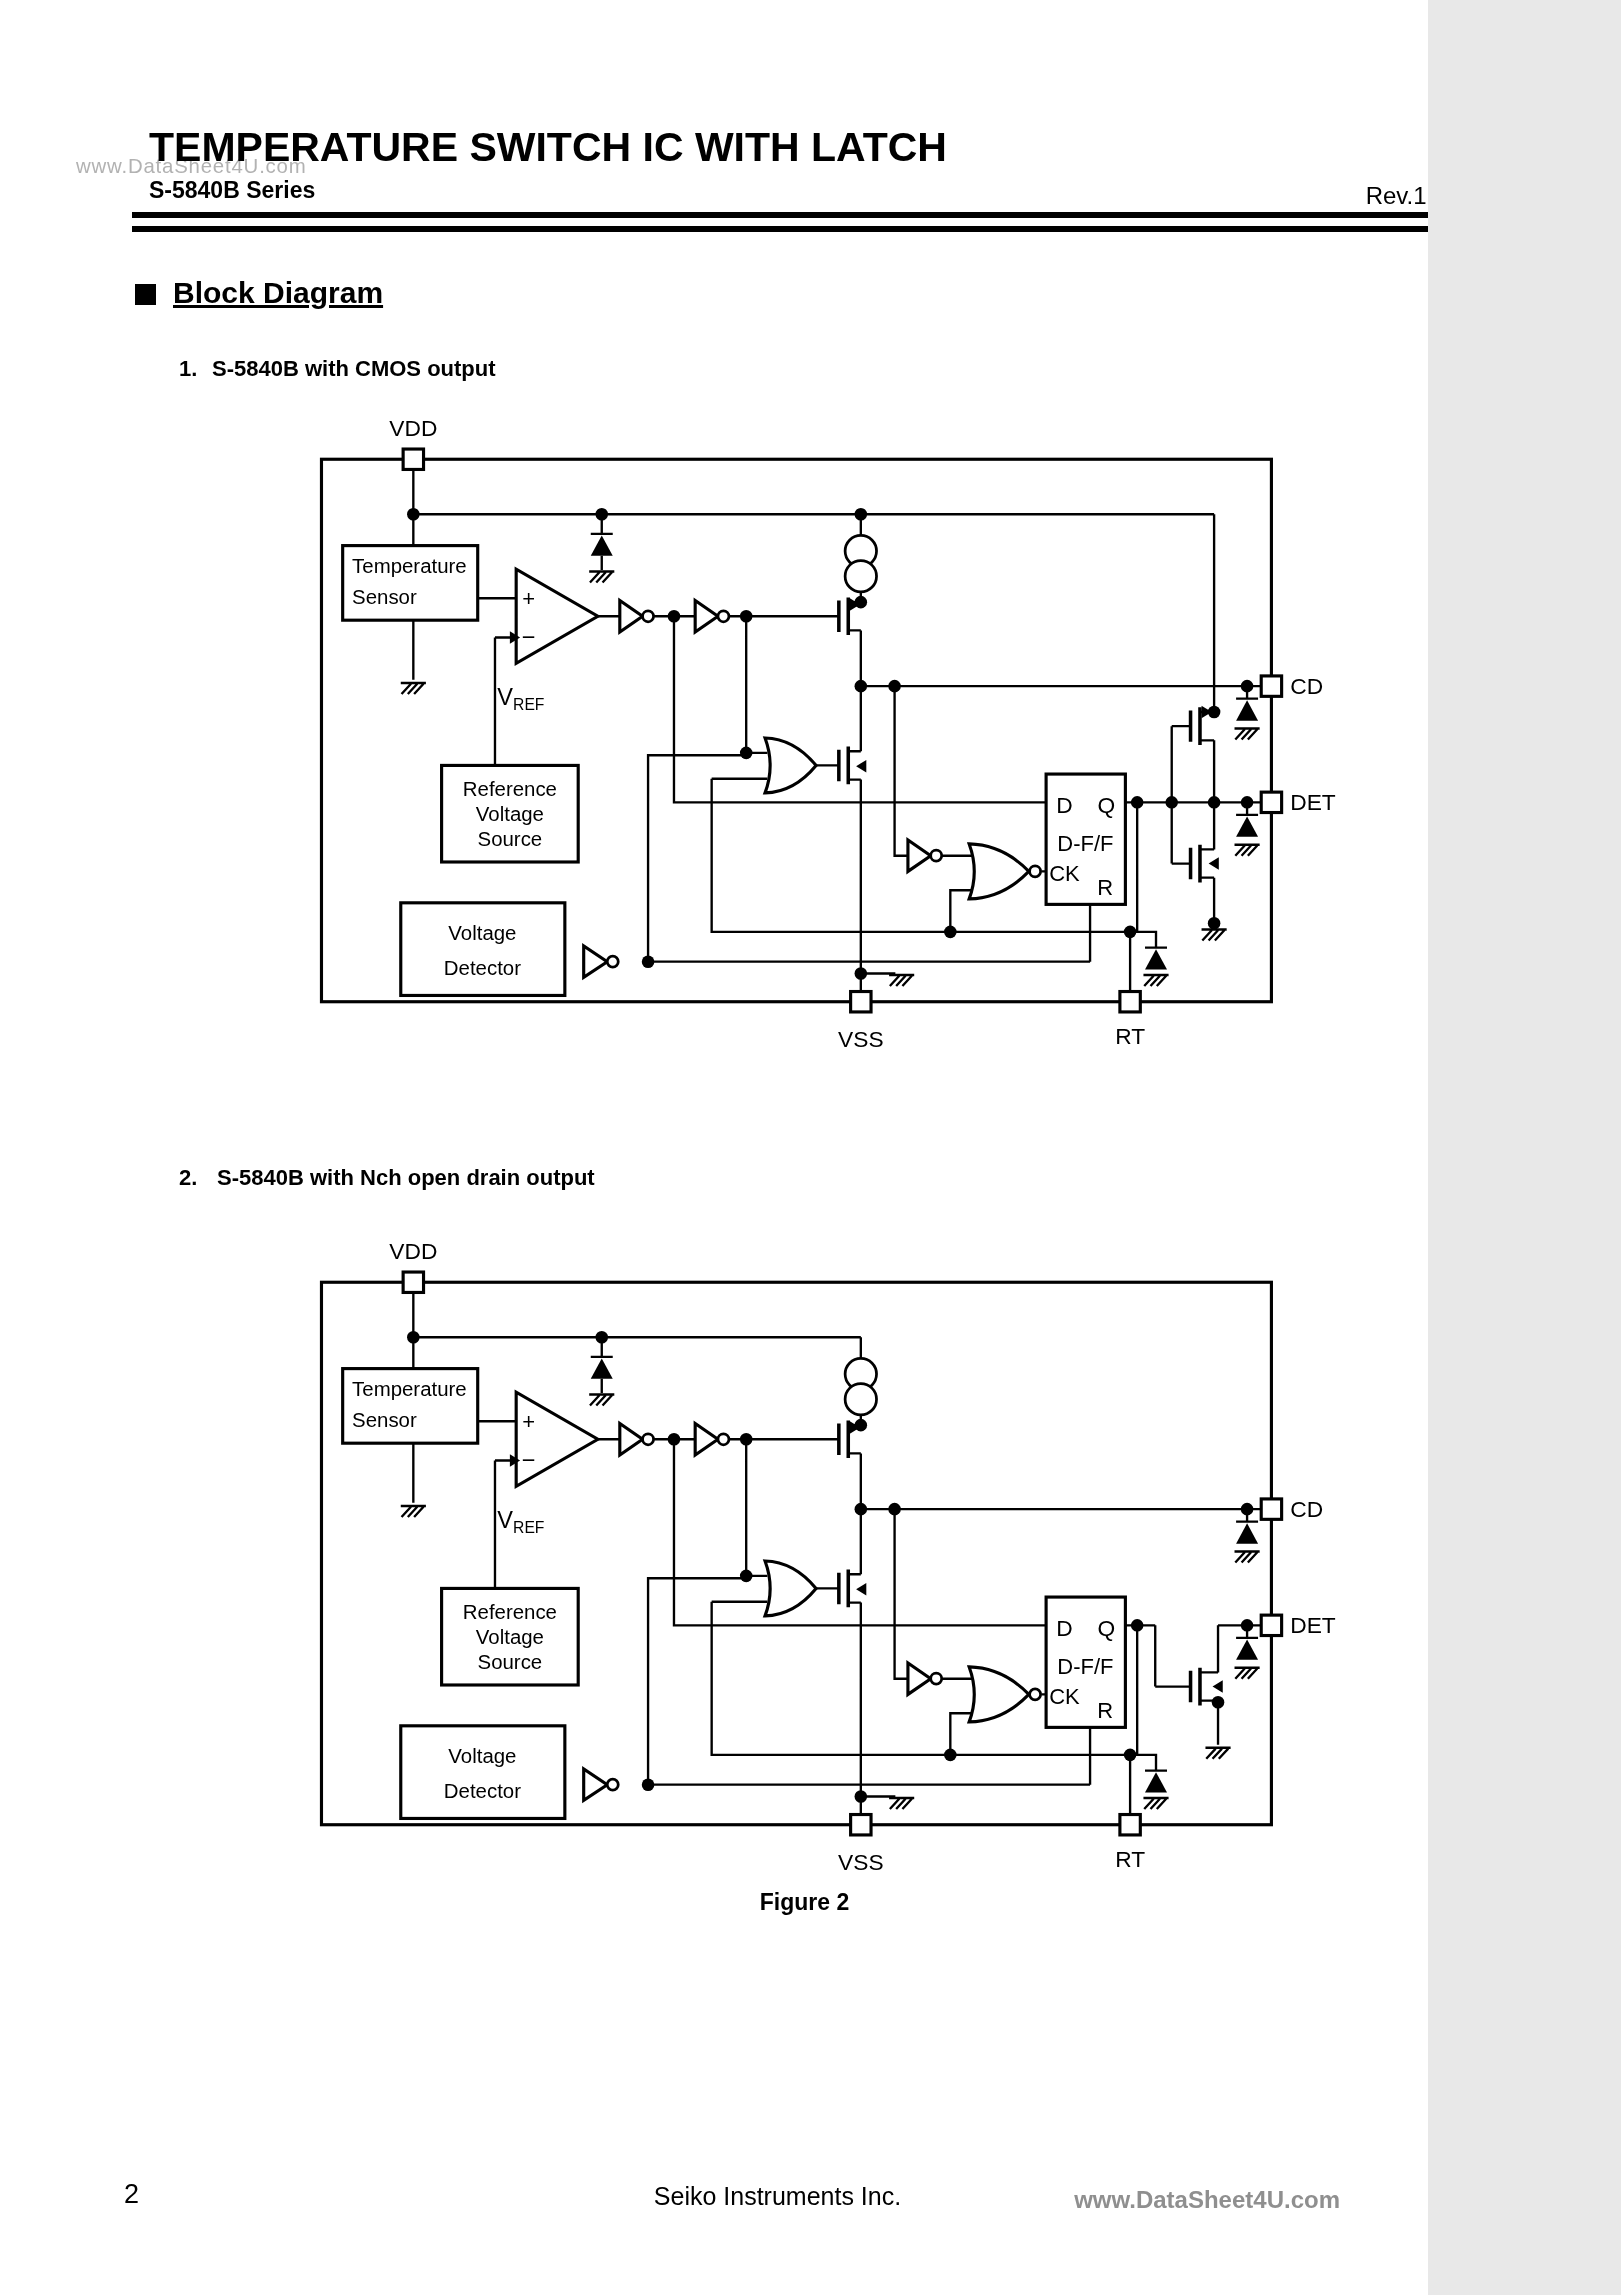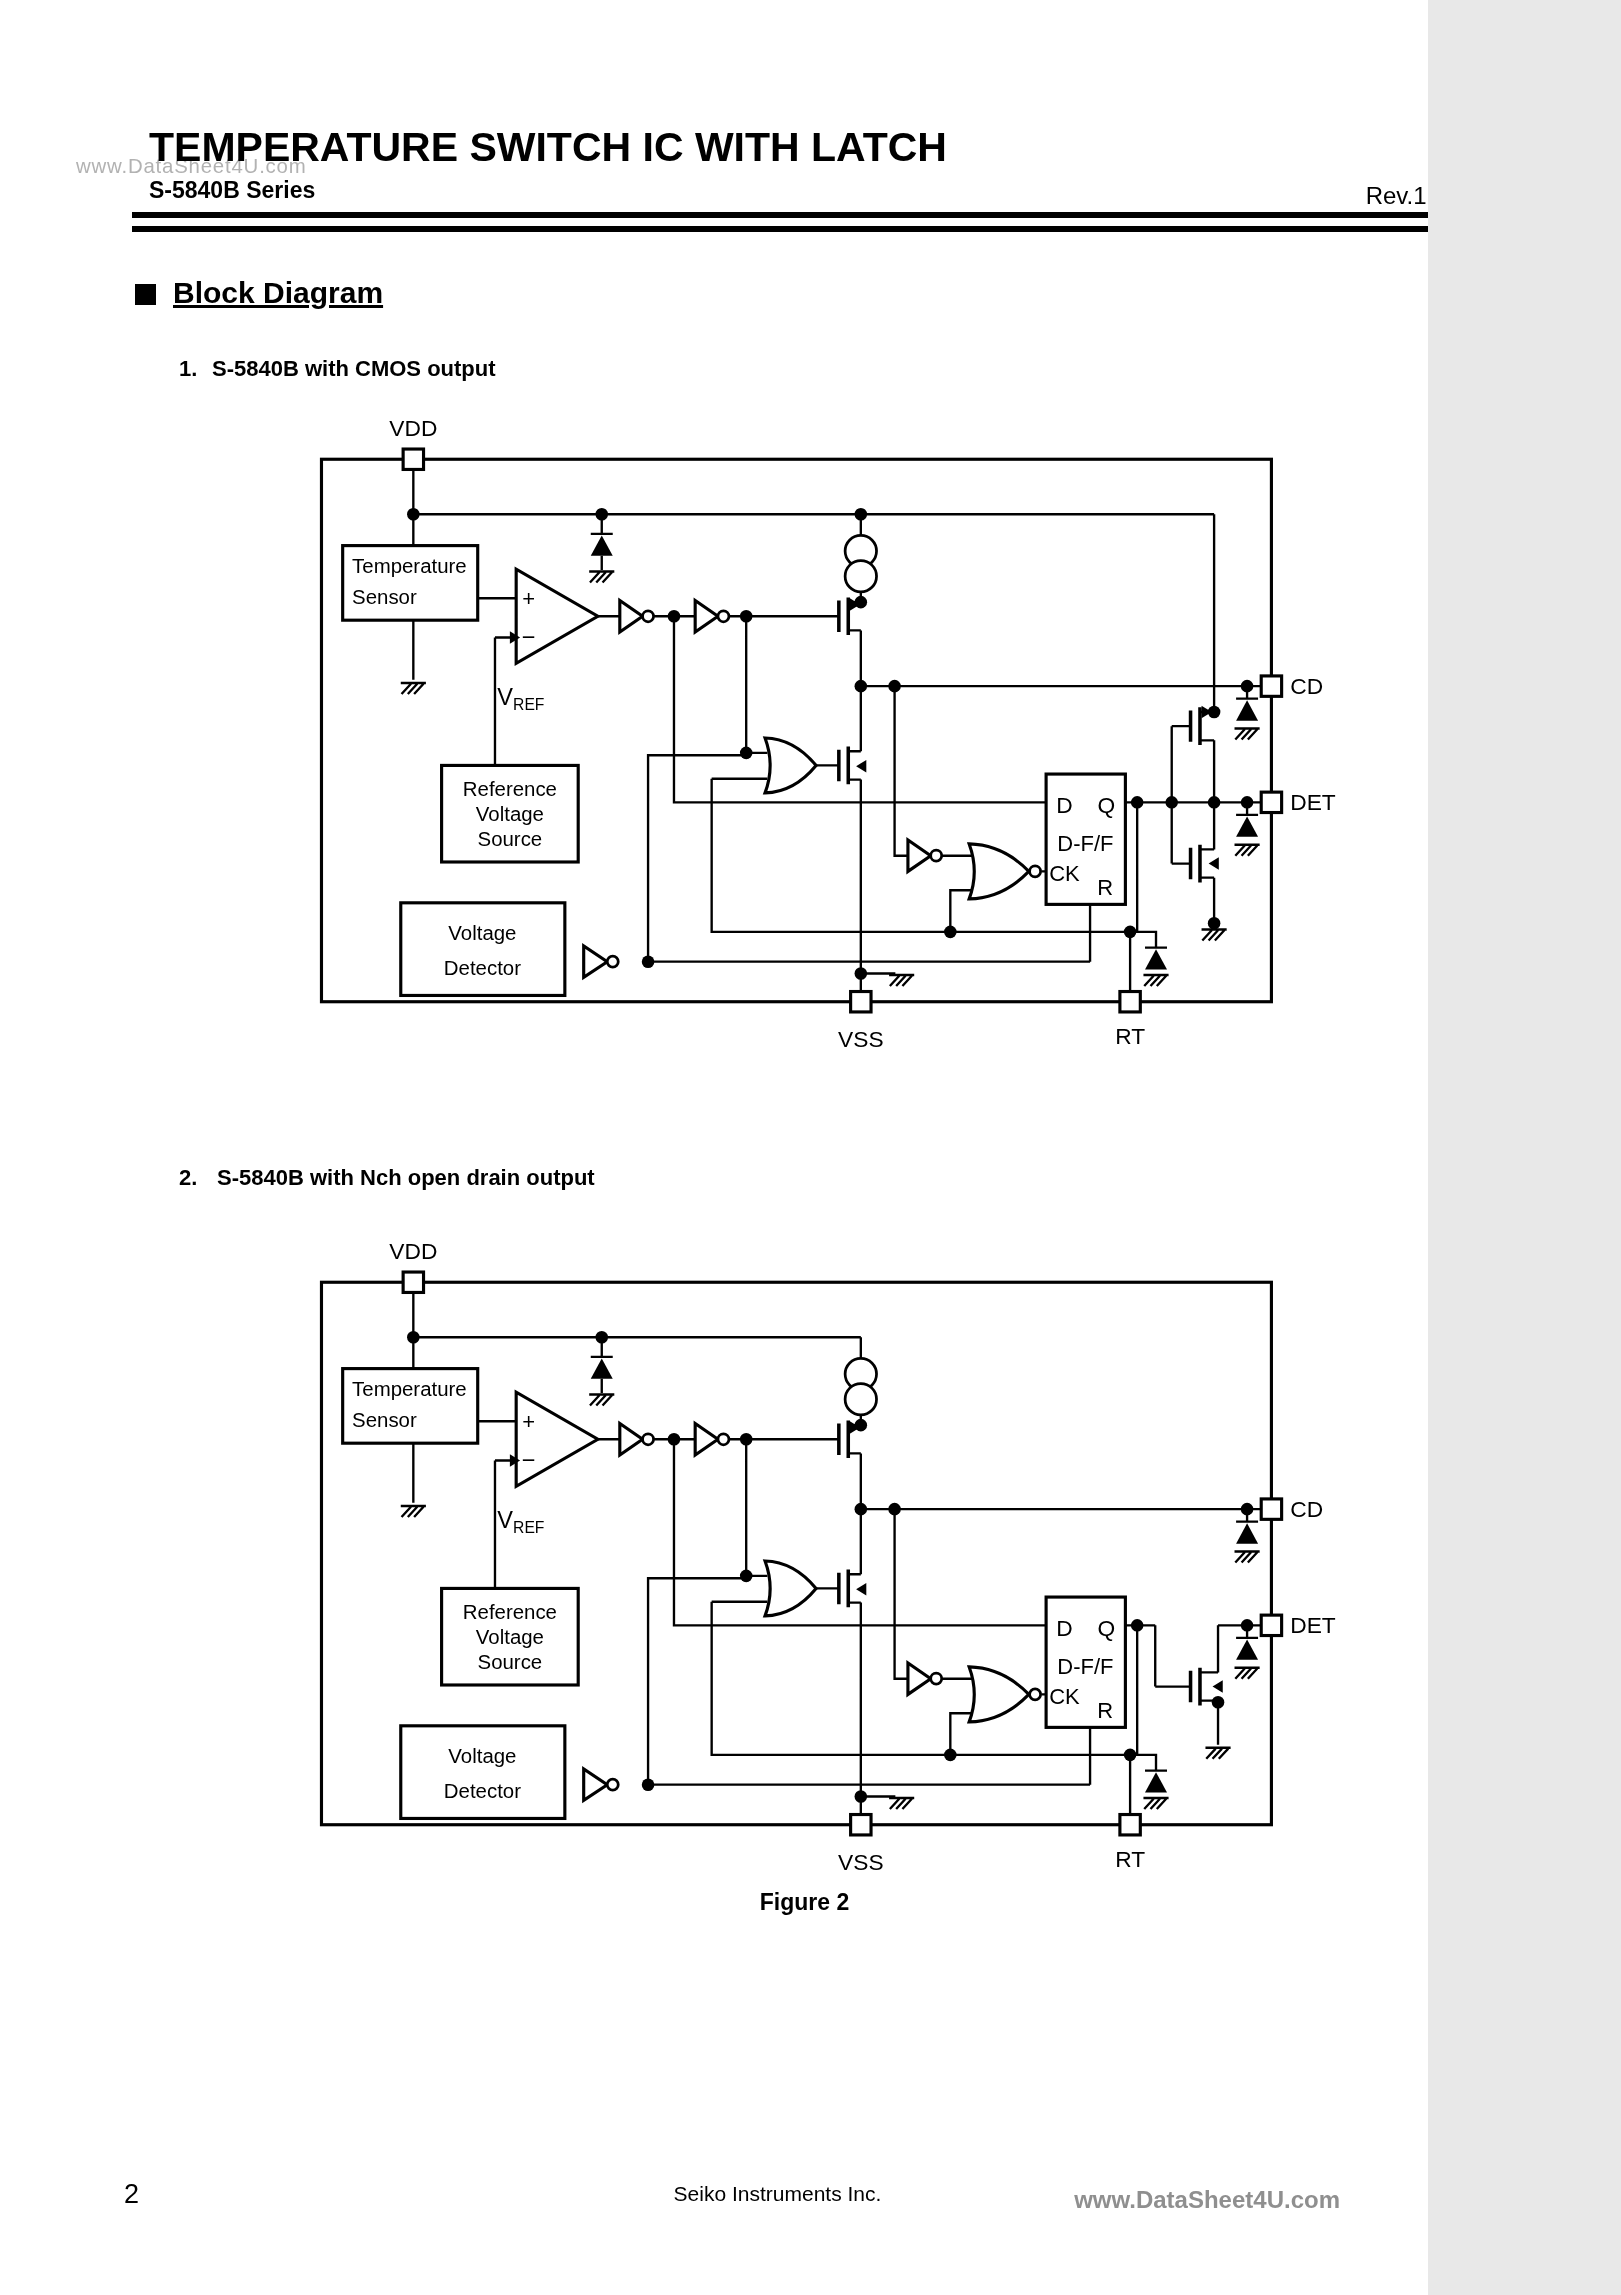--- a/index.html
+++ b/index.html
@@ -353,17 +353,17 @@
     </g>
 
     <text class="t29" x="527" y="1604" text-anchor="middle">VDD</text>
     <text class="t29" x="1644" y="1932">CD</text>
     <text class="t29" x="1644" y="2080">DET</text>
     <text class="t29" x="1097" y="2382" text-anchor="middle">VSS</text>
     <text class="t29" x="1440" y="2378" text-anchor="middle">RT</text>
   </svg>
 
   <div class="abs" style="left:124px;top:2179px;font-size:27px;">2</div>
-  <div class="abs" style="left:644px;top:2182px;width:267px;text-align:center;font-size:21px;">Seiko Instruments Inc.</div>
+  <div class="abs" style="left:644px;top:2182px;width:267px;text-align:center;font-size:25px;">Seiko Instruments Inc.</div>
   <div class="abs wm-bot" style="right:88px;top:2186px;">www.DataSheet4U.com</div>
 
 </div>
 
 
 </body></html>

